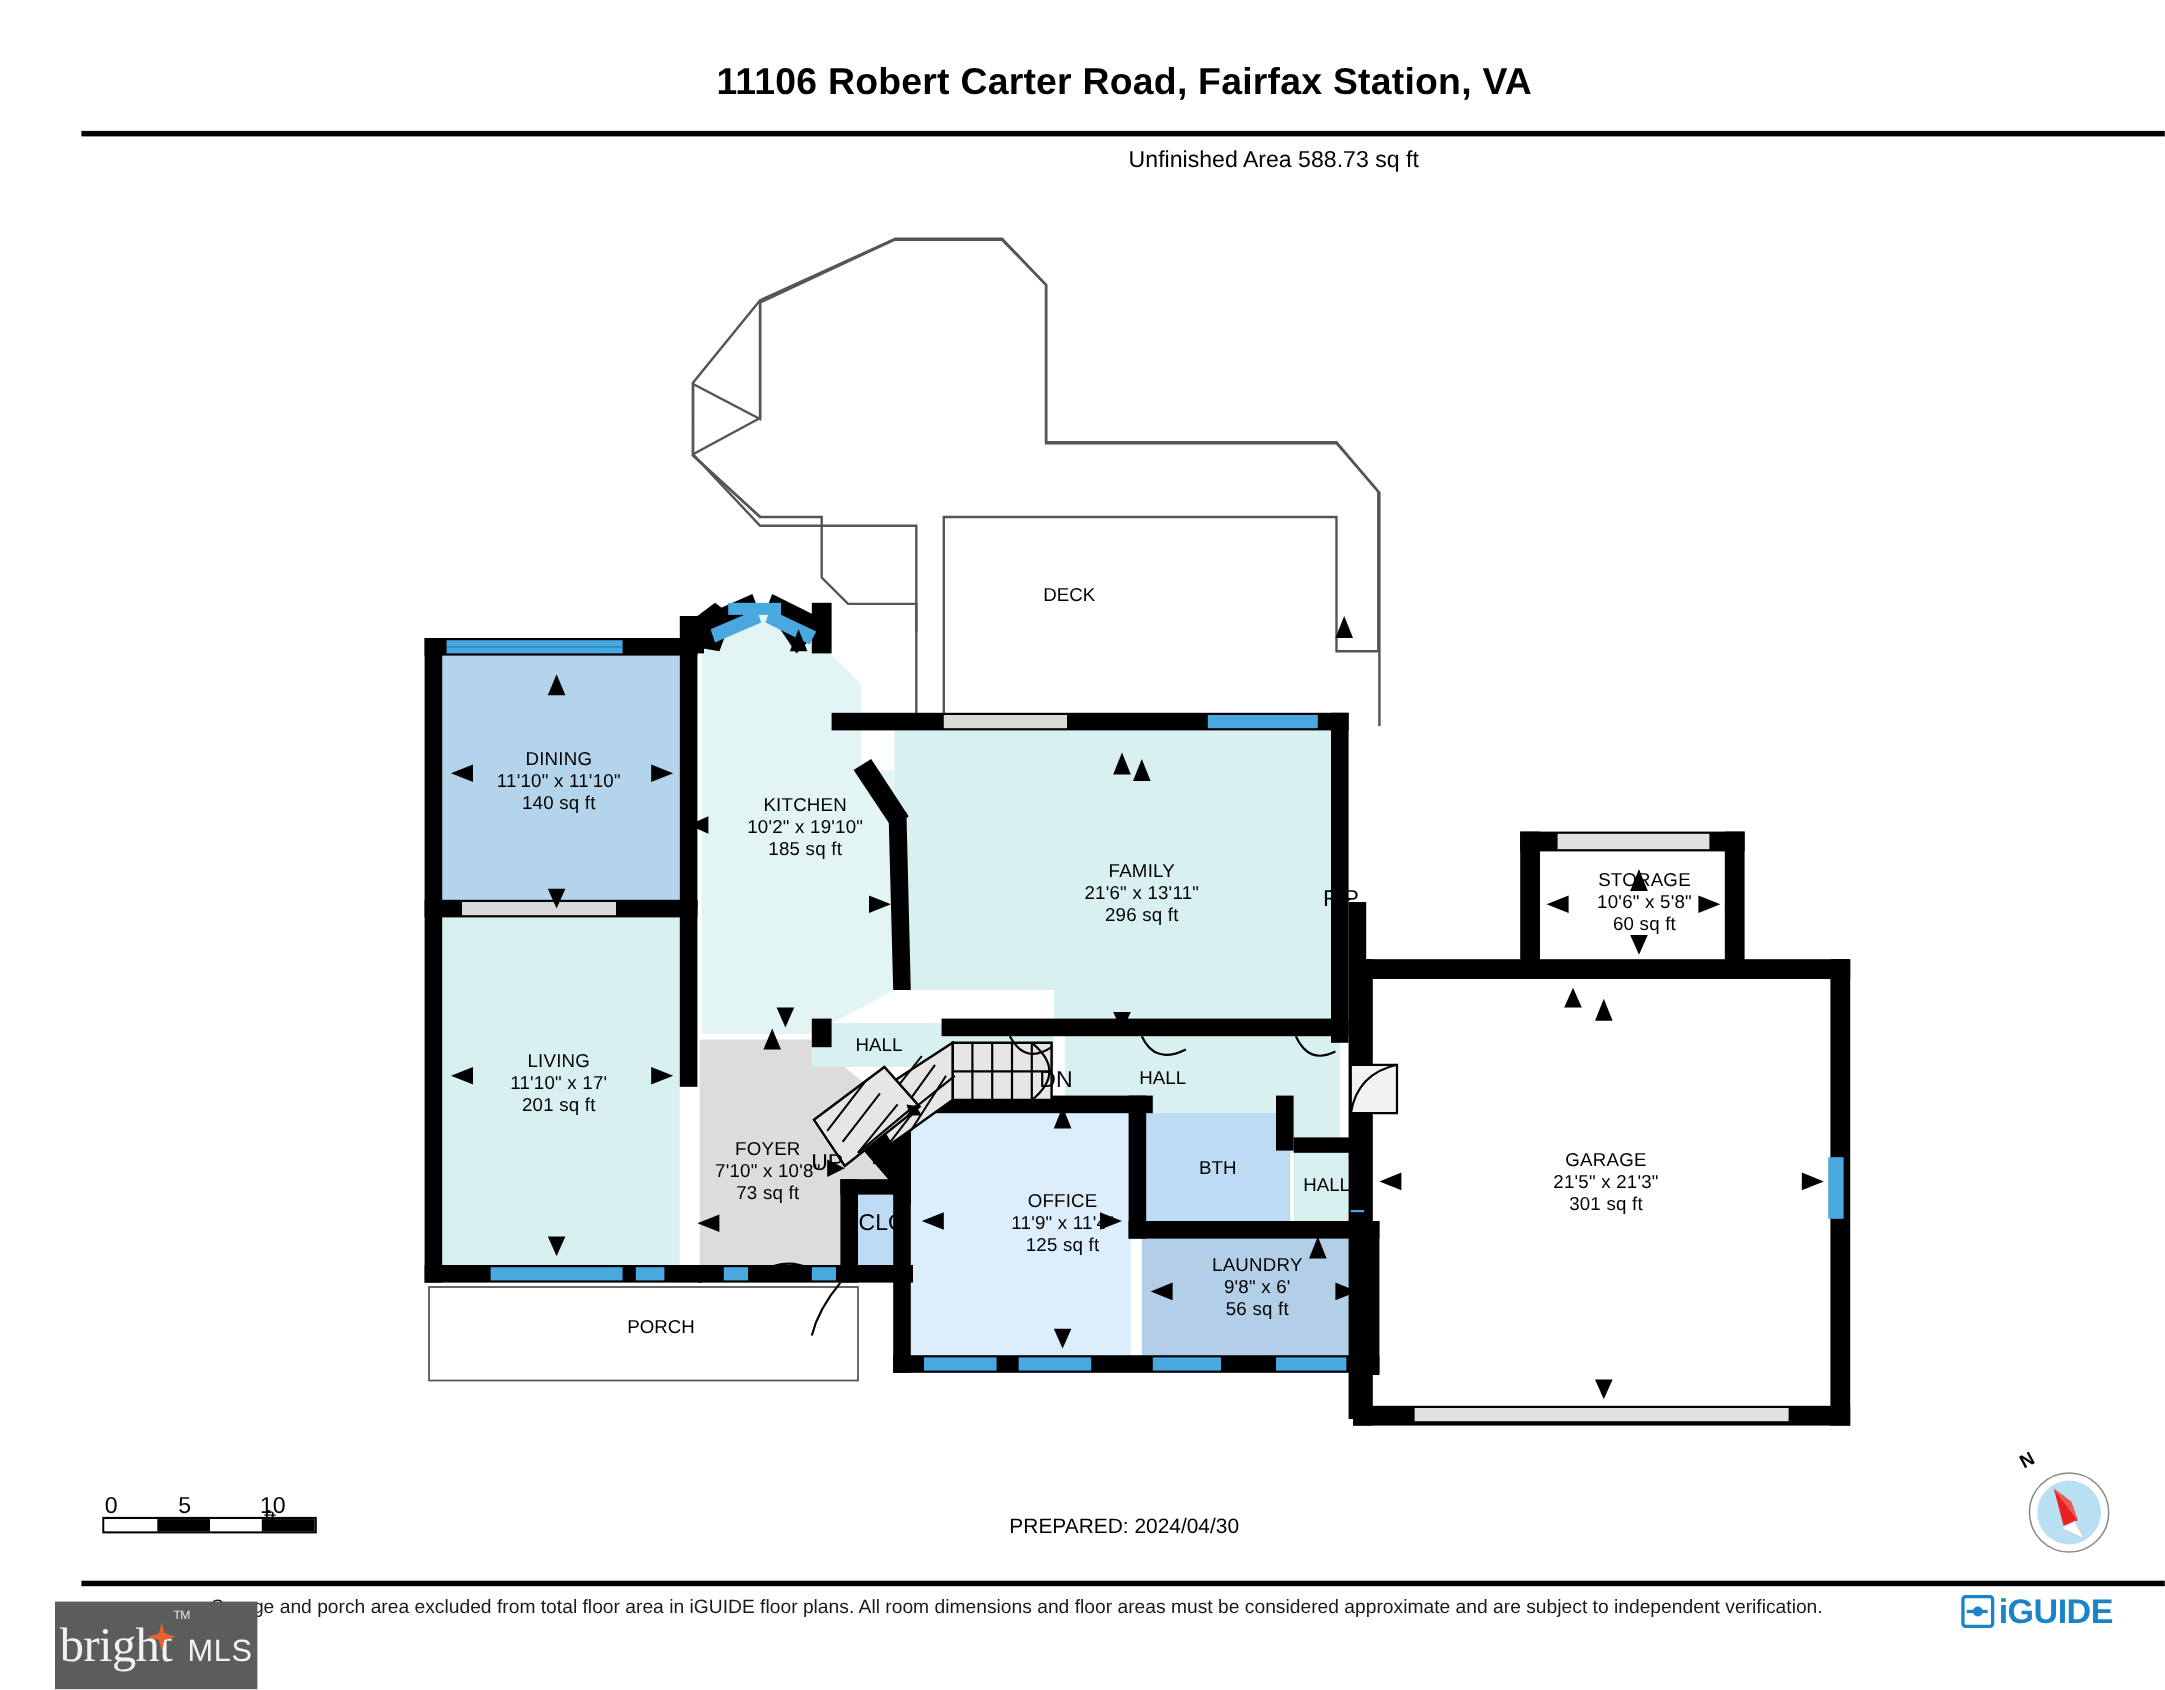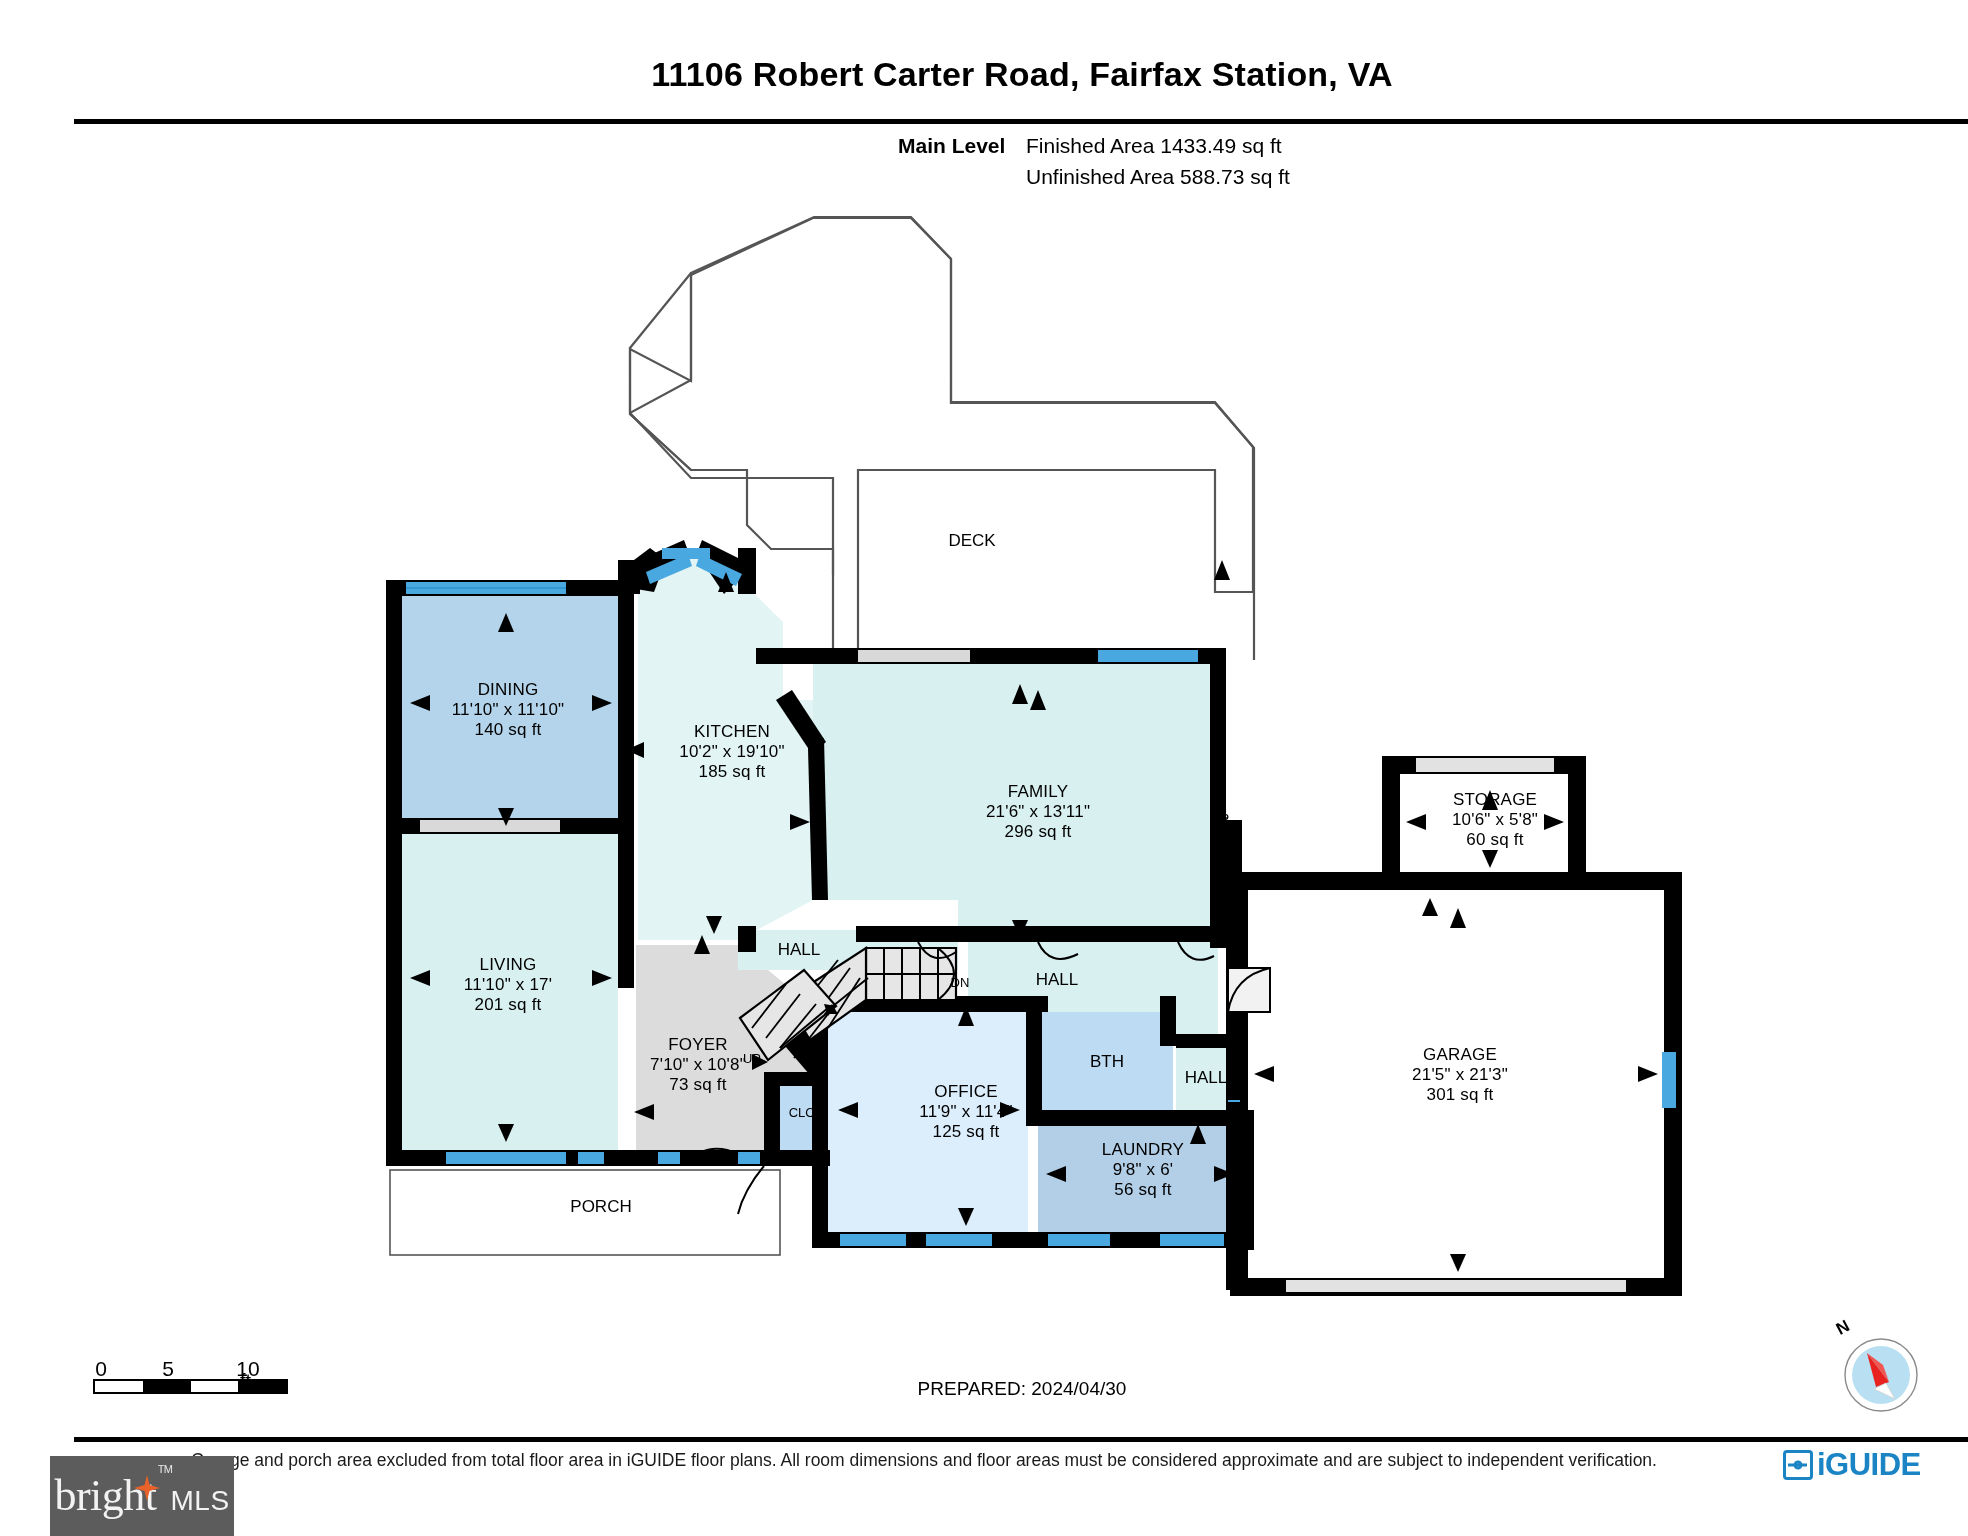--- a/index.html
+++ b/index.html
@@ -87,21 +87,21 @@
     text-align: center;
     color: #000;
     font-size: 17px;
     white-space: nowrap;
     transform: translate(-50%, -50%);
   }
   .tiny-label {
     position: absolute;
     text-align: right;
     color: #000;
-    font-size: 13px;
+    font-size: 21px;
     white-space: nowrap;
     transform: translate(-50%, -50%);
   }
 
   
   #scalebar {
     position: absolute;
     left: 55px;
     top: 1357px;
     width: 230px;
@@ -278,24 +278,20 @@
 </style>
 </head>
 <body>
 
 <div id="page">
 
   <div id="header-title">11106 Robert Carter Road, Fairfax Station, VA</div>
   <div id="header-rule"></div>
 
   <div id="area-block">
-    <div class="area-row">
-      <span class="area-label">Main Level</span>
-      <span class="area-value">Finished Area 1433.49 sq ft</span>
-    </div>
     <div class="area-row indent">
       <span class="area-label">&nbsp;</span>
       <span class="area-value">Unfinished Area 588.73 sq ft</span>
     </div>
   </div>
 
   <svg id="plan" viewBox="0 0 1968 1536">
 
     <g>
       <path d="M 653,381 L 653,275 L 775,218 L 873,218 L 913,259 L 913,402 L 1177,402 L 1215,447 L 1215,592

